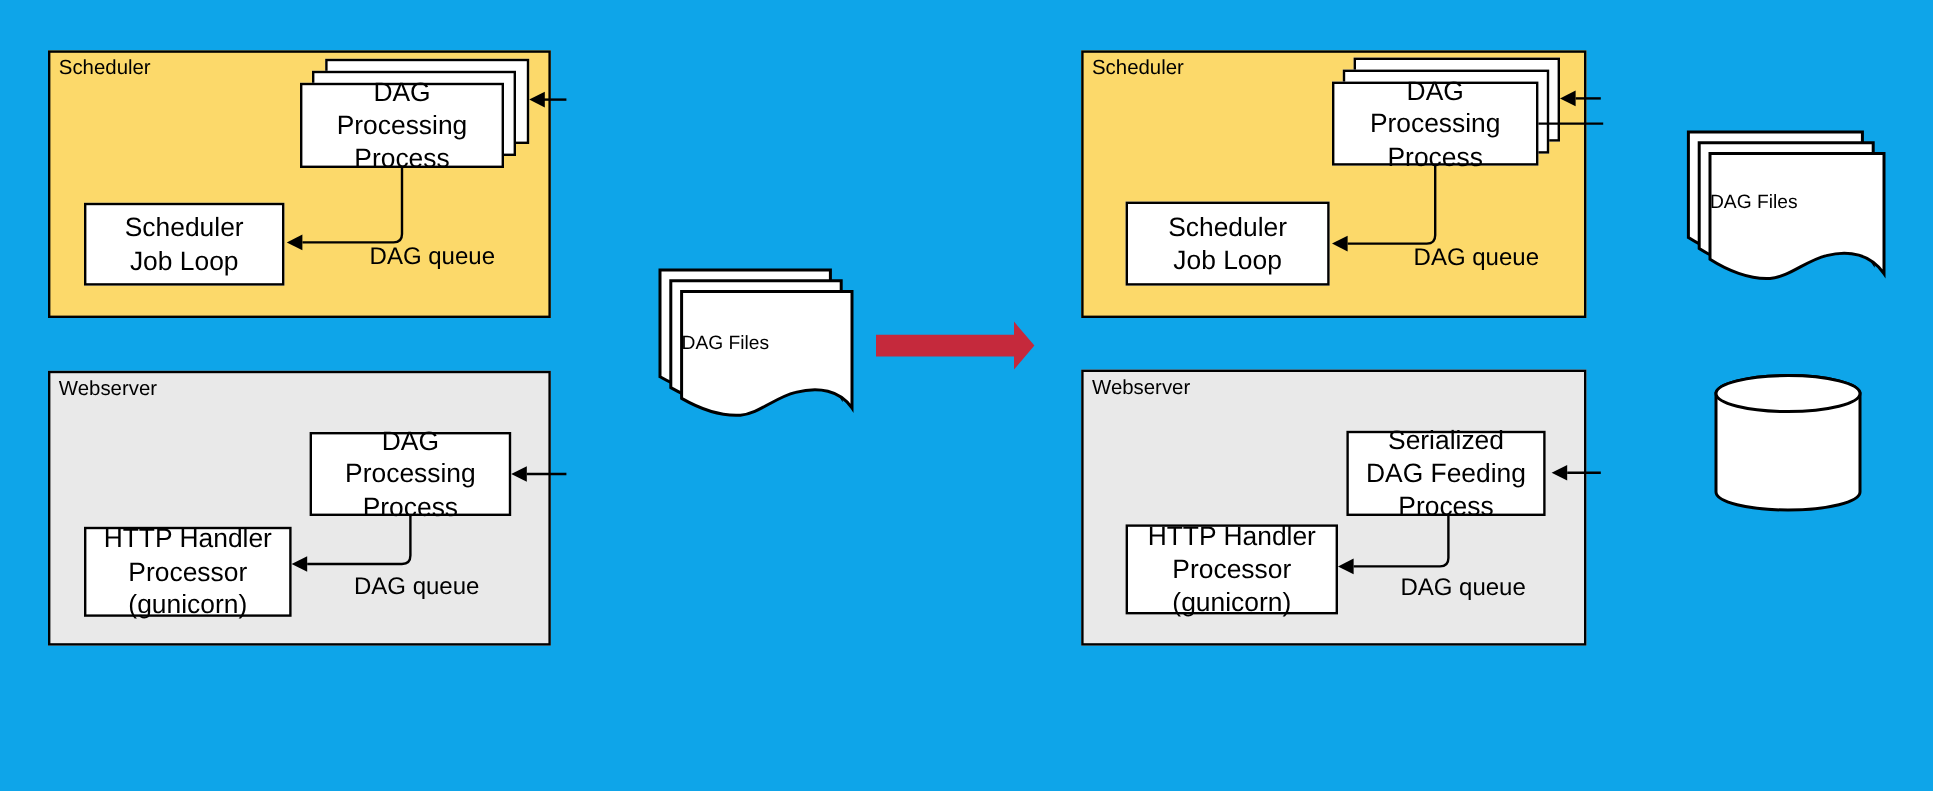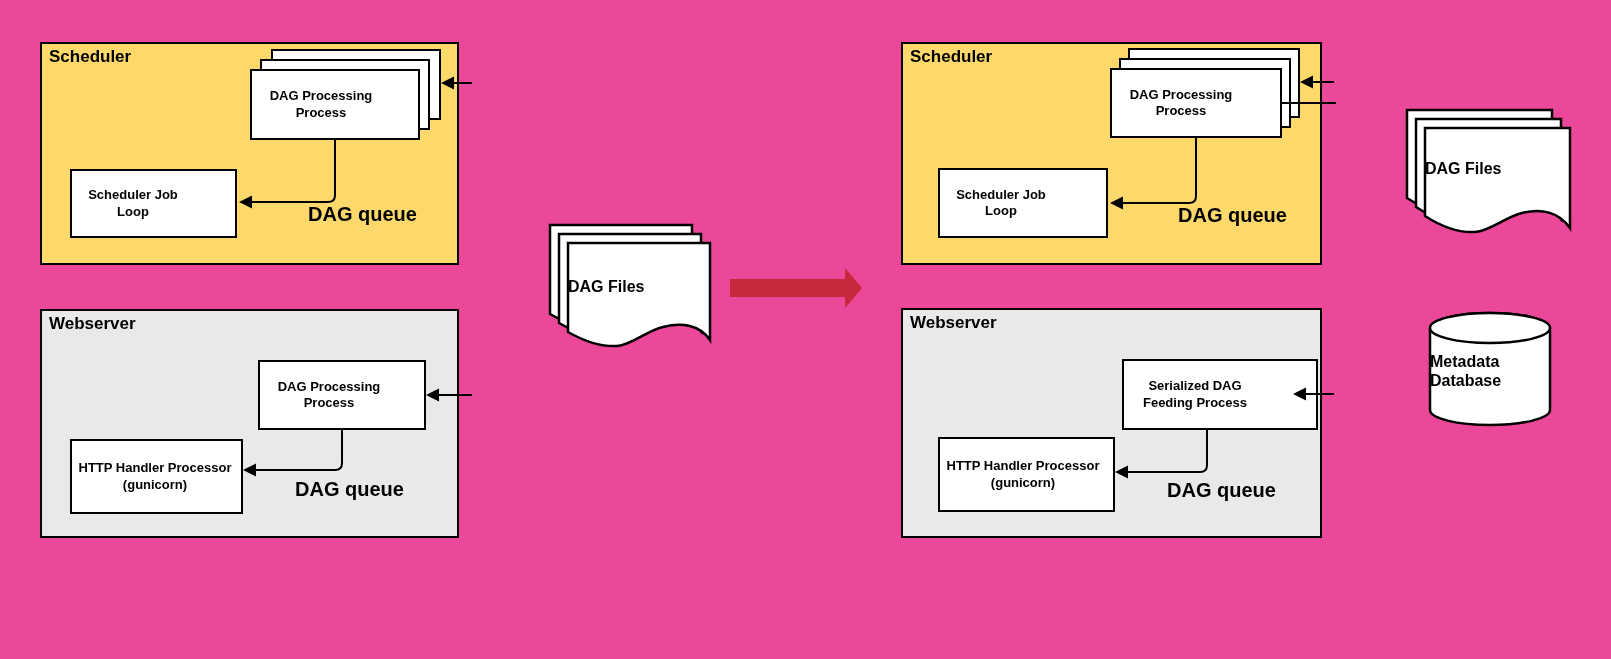--- a/index.html
+++ b/index.html
@@ -4,37 +4,37 @@
 <style>
   html,body{margin:0;padding:0;background:#000;}
   .canvas{
     position:relative;width:1611px;height:659px;background:#000;
     font-family:"Liberation Sans",sans-serif;color:#000;overflow:hidden;
   }
   .group{position:absolute;border:2px solid #000;box-sizing:border-box;}
   .group-title{position:absolute;top:3px;left:7px;font-size:17px;}
   .node{
     position:absolute;background:#fff;border:2px solid #000;box-sizing:border-box;
-    display:flex;align-items:center;
-    text-align:center;font-size:13px;line-height:1.25;
+    display:flex;align-items:center;justify-content:center;
+    text-align:center;font-size:22px;line-height:1.25;
   }
   .card{position:absolute;background:#fff;border:2px solid #000;box-sizing:border-box;}
   .qlabel{position:absolute;font-size:20px;white-space:nowrap;}
   .shape-label{position:absolute;text-align:left;font-size:16px;line-height:1.2;}
   .shape-svg{position:absolute;}
   .overlay{position:absolute;left:0;top:0;pointer-events:none;}
   .wrap120{max-width:122px;}
   .wrap135{max-width:138px;}
   .wrap140{max-width:142px;}
   .wrap165{max-width:166px;}
 </style>
 </head>
 <body>
 
-<div class="canvas" style="background-color: #ec4899; font-weight: bold;">
+<div class="canvas" style="background-color: #0ea5e9;">
 
   <div class="group" style="left: 40px; top: 42px; width: 419px; height: 223px; background-color: rgb(252, 217, 106);">
     <span class="group-title">Scheduler</span>
   </div>
 
   <div class="card" style="left:271px;top:49px;width:170px;height:71px;"></div>
   <div class="card" style="left:260px;top:59px;width:170px;height:71px;"></div>
   <div class="node" style="left:250px;top:69px;width:170px;height:71px;">
     <span class="wrap135">DAG Processing Process</span>
   </div>
@@ -72,21 +72,21 @@
     <span class="wrap135">DAG Processing Process</span>
   </div>
   <div class="node" style="left:938px;top:168px;width:170px;height:70px;">
     <span class="wrap120">Scheduler Job Loop</span>
   </div>
   <div class="qlabel" style="left:1178px;top:204px;">DAG queue</div>
 
   <div class="group" style="left: 901px; top: 308px; width: 421px; height: 230px; background-color: rgb(233, 233, 233);">
     <span class="group-title">Webserver</span>
   </div>
-  <div class="node" style="left:1122px;top:359px;width:196px;height:71px;">
+  <div class="node" style="left:1122px;top:359px;width:166px;height:71px;">
     <span class="wrap140">Serialized DAG Feeding Process</span>
   </div>
   <div class="node" style="left:938px;top:437px;width:177px;height:75px;">
     <span class="wrap165">HTTP Handler Processor (gunicorn)</span>
   </div>
   <div class="qlabel" style="left:1167px;top:479px;">DAG queue</div>
 
   <svg class="shape-svg" style="left:1405px;top:108px;" width="170" height="132">
     <g fill="#ffffff" stroke="#000000" stroke-width="2.5">
       <path transform="translate(2,2)" d="M0,0 H145 V100 C134,84 116,80 97,85 C80,89 66,103 50,104 C33,105 14,97 0,88 Z"></path>
@@ -95,21 +95,20 @@
     </g>
   </svg>
   <div class="shape-label" style="left:1425px;top:159px;width:145px;">DAG Files</div>
 
   <svg class="shape-svg" style="left:1428px;top:311px;" width="126" height="120">
     <g fill="#ffffff" stroke="#000000" stroke-width="2.5">
       <path d="M2,17 a60,15 0 0 1 120,0 V99 a60,15 0 0 1 -120,0 Z"></path>
       <ellipse cx="62" cy="17" rx="60" ry="15"></ellipse>
     </g>
   </svg>
-  <div class="shape-label" style="left:1430px;top:352px;width:120px;">Metadata Database</div>
 
   <svg class="overlay" width="1611" height="659">
     <g stroke="#000000" stroke-width="2" fill="none">
 
       <path d="M451,83 H472"></path>
 
       <path d="M335,140 V195 Q335,202 328,202 H252"></path>
 
       <path d="M439,395 H472"></path>
 

